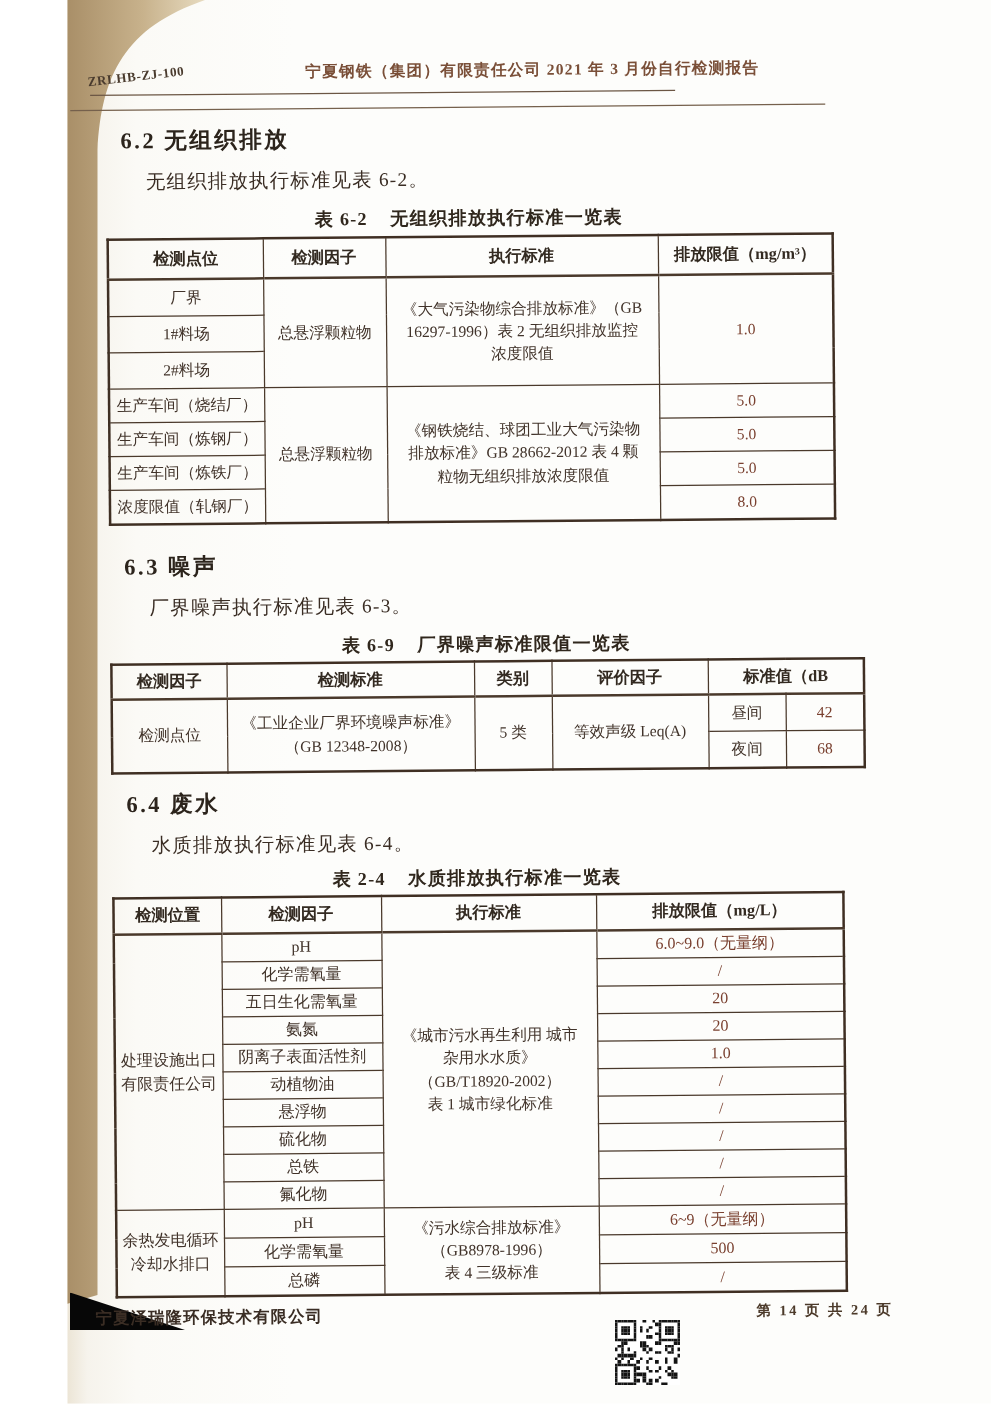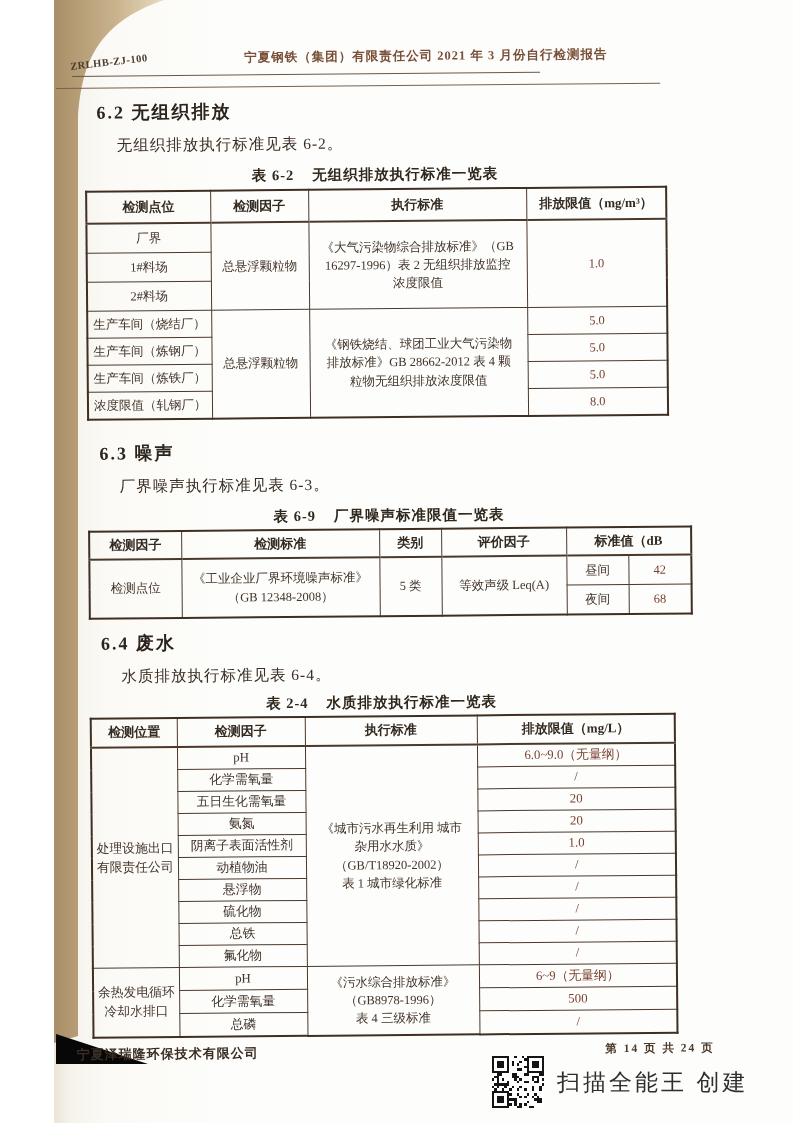--- a/index.html
+++ b/index.html
@@ -758,14 +758,13 @@
       <i></i>
       <i></i>
       <i></i>
       <i class="on"></i>
       <i class="on"></i>
       <i></i>
       <i></i>
       <i></i>
       <i></i>
     </div>
-  <span class="wm-label">扫描全能王 创建</span>
 </div>
 
 </body></html>

